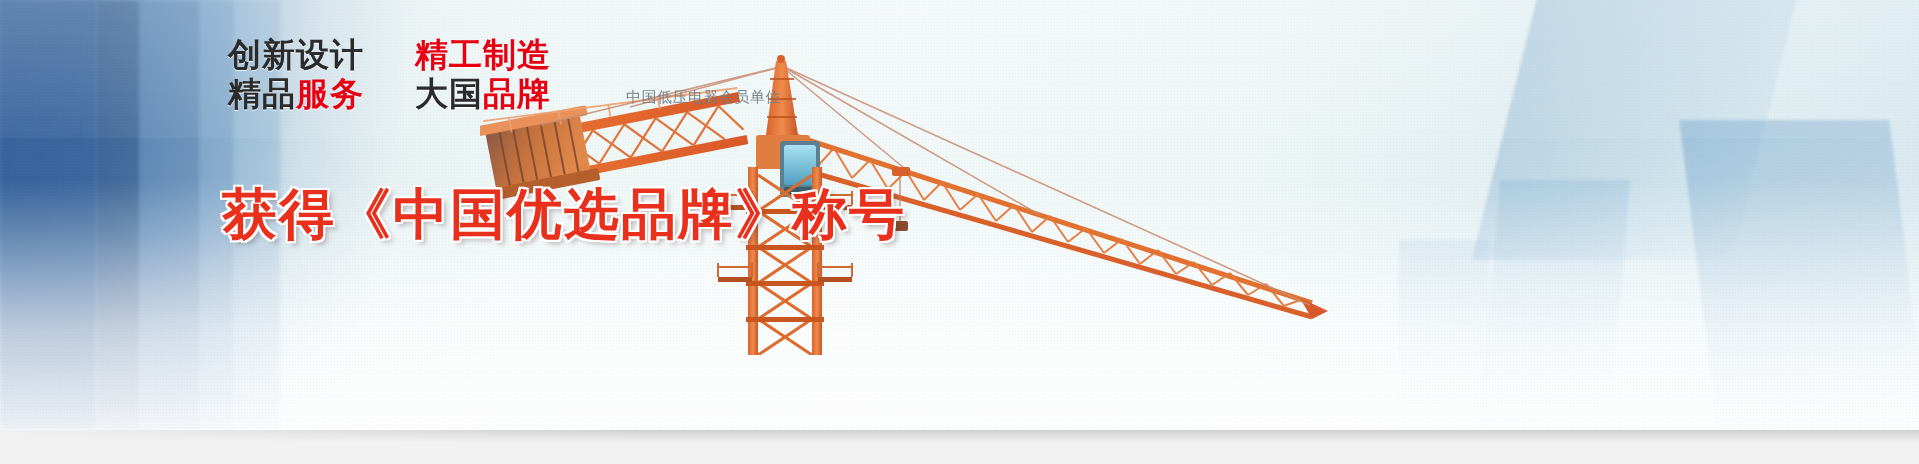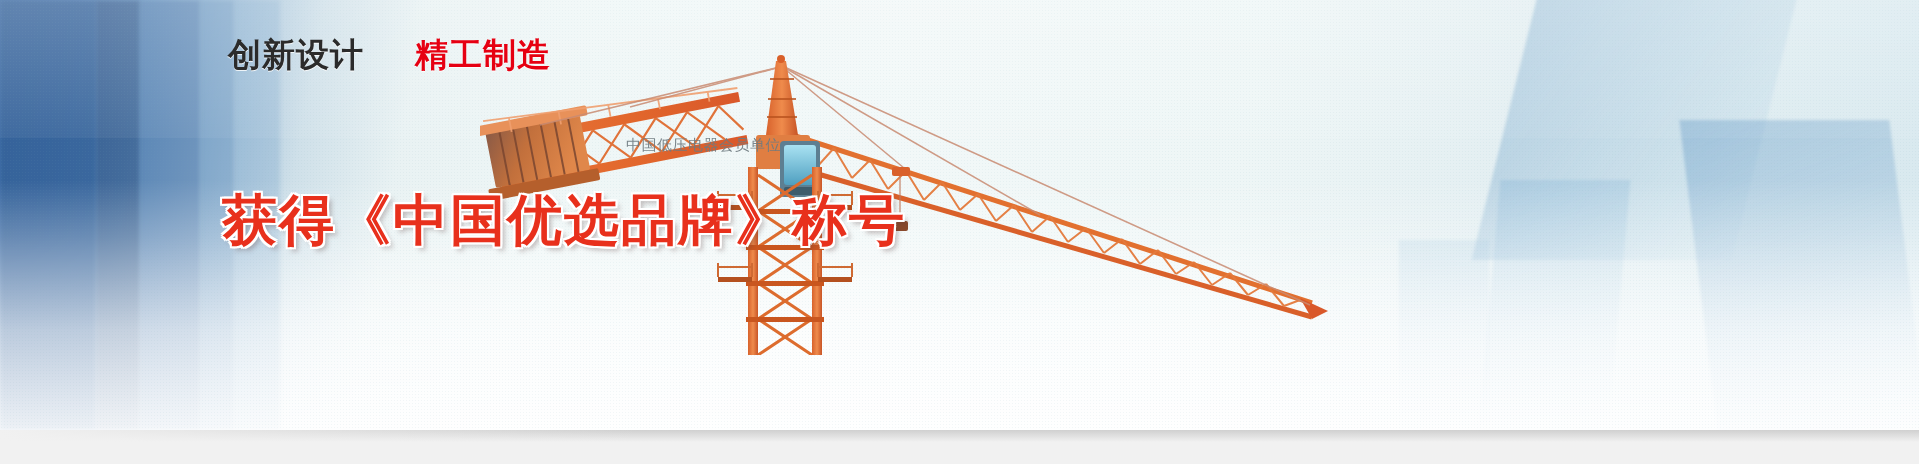--- a/index.html
+++ b/index.html
@@ -146,26 +146,26 @@
   .subtext {
     position: absolute;
     left: 626px;
     top: 86px;
     color: #6f7b80;
     font-size: 15px;
     line-height: 1.55;
     white-space: nowrap;
     opacity: 0.92;
   }
-  .subtext div { letter-spacing: 0.5px; margin-top: 48px; }
+  .subtext div { letter-spacing: 0.5px; }
 
   .headline {
     position: absolute;
     left: 222px;
-    top: 184px;
+    top: 178px;
     font-size: 55px;
     font-weight: bold;
     letter-spacing: 2px;
     color: #e8301c;
     white-space: nowrap;
     text-shadow:
        2px 0 0 #ffffff,
       -2px 0 0 #ffffff,
        0 2px 0 #ffffff,
        0 -2px 0 #ffffff,
@@ -359,20 +359,25 @@
       <rect x="412" y="166" width="16" height="10" rx="2" fill="#8a4a2c"></rect>
     </svg>
   </div>
 
   <div class="slogan">
     <span class="slogan-line">
       <span class="seg-dark">创新设计</span>
       <span class="gap"></span>
       <span class="seg-red">精工制造</span>
     </span>
+    <span class="slogan-line">
+      <span class="seg-dark">精品</span><span class="seg-red">服务</span>
+      <span class="gap"></span>
+      <span class="seg-dark">大国</span><span class="seg-red">品牌</span>
+    </span>
   </div>
 
   <div class="subtext">
     <div>中国低压电器会员单位</div>
   </div>
 
   <div class="headline">获得《中国优选品牌》称号</div>
 
 </div>
 

